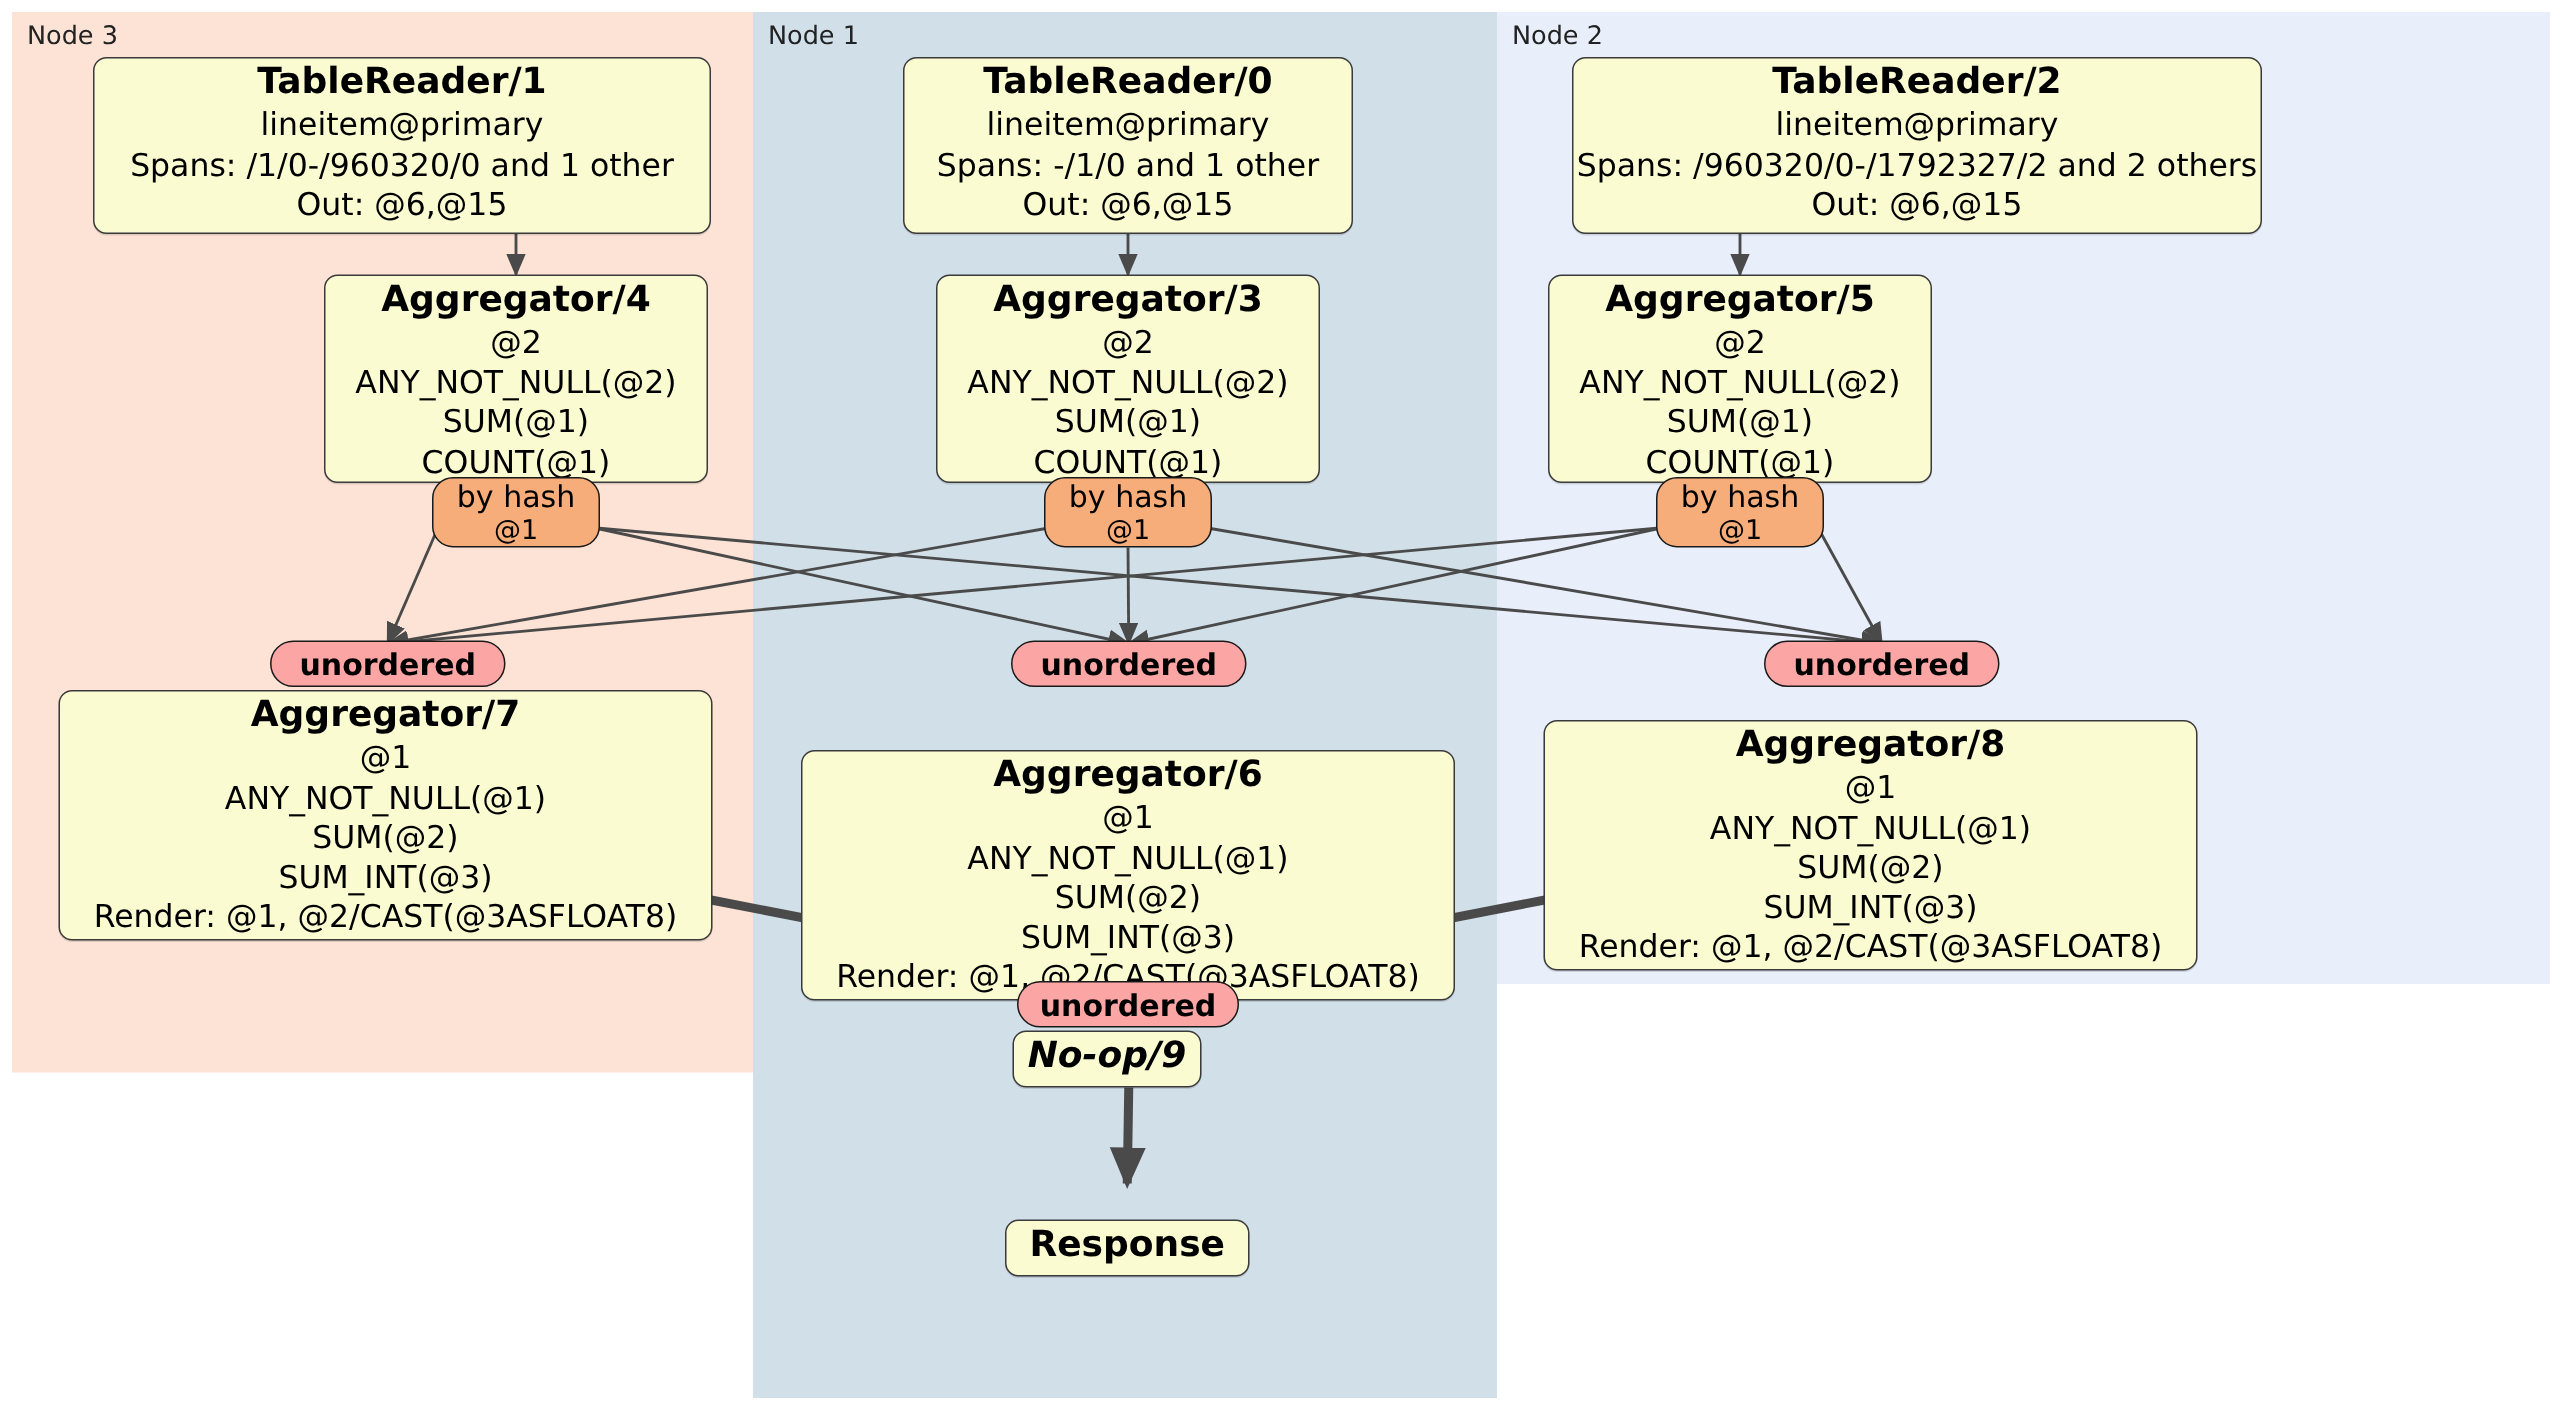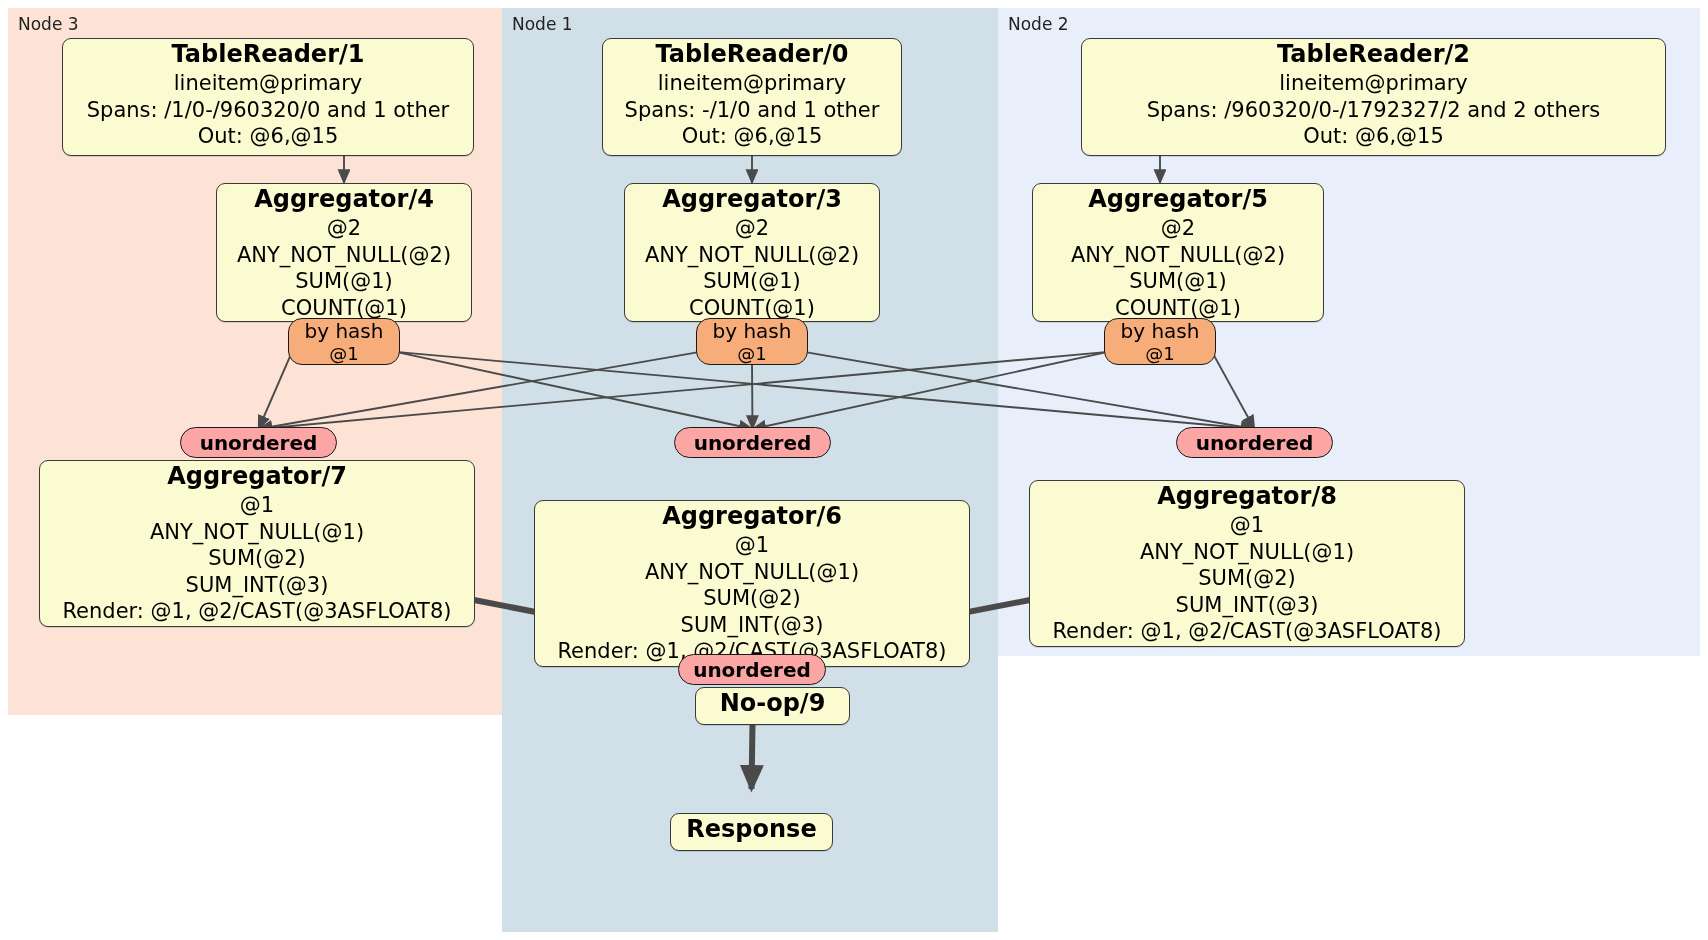--- a/index.html
+++ b/index.html
@@ -94,41 +94,41 @@
         <div class="ln">lineitem@primary</div>
         <div class="ln">Spans: /1/0-/960320/0 and 1 other</div>
         <div class="ln">Out: @6,@15</div>
       </div>
       <div class="box" style="left: 602px; top: 38px; width: 300px; height: 118px;">
         <div class="title">TableReader/0</div>
         <div class="ln">lineitem@primary</div>
         <div class="ln">Spans: -/1/0 and 1 other</div>
         <div class="ln">Out: @6,@15</div>
       </div>
-      <div class="box" style="left: 1081px; top: 38px; width: 585px; height: 118px;">
+      <div class="box" style="left: 1048px; top: 38px; width: 460px; height: 118px;">
         <div class="title">TableReader/2</div>
         <div class="ln">lineitem@primary</div>
         <div class="ln">Spans: /960320/0-/1792327/2 and 2 others</div>
         <div class="ln">Out: @6,@15</div>
       </div>
       <div class="box" style="left: 216px; top: 183px; width: 256px; height: 139px;">
         <div class="title">Aggregator/4</div>
         <div class="ln">@2</div>
         <div class="ln">ANY_NOT_NULL(@2)</div>
         <div class="ln">SUM(@1)</div>
         <div class="ln">COUNT(@1)</div>
       </div>
       <div class="box" style="left: 624px; top: 183px; width: 256px; height: 139px;">
         <div class="title">Aggregator/3</div>
         <div class="ln">@2</div>
         <div class="ln">ANY_NOT_NULL(@2)</div>
         <div class="ln">SUM(@1)</div>
         <div class="ln">COUNT(@1)</div>
       </div>
-      <div class="box" style="left: 1032px; top: 183px; width: 292px; height: 139px;">
+      <div class="box" style="left: 1032px; top: 183px; width: 256px; height: 139px;">
         <div class="title">Aggregator/5</div>
         <div class="ln">@2</div>
         <div class="ln">ANY_NOT_NULL(@2)</div>
         <div class="ln">SUM(@1)</div>
         <div class="ln">COUNT(@1)</div>
       </div>
       <div class="box" style="left: 39px; top: 460px; width: 436px; height: 167px;">
         <div class="title">Aggregator/7</div>
         <div class="ln">@1</div>
         <div class="ln">ANY_NOT_NULL(@1)</div>
@@ -145,21 +145,21 @@
         <div class="ln">Render: @1, @2/CAST(@3ASFLOAT8)</div>
       </div>
       <div class="box" style="left: 1029px; top: 460px; width: 436px; height: 167px; margin-top: 20px;">
         <div class="title">Aggregator/8</div>
         <div class="ln">@1</div>
         <div class="ln">ANY_NOT_NULL(@1)</div>
         <div class="ln">SUM(@2)</div>
         <div class="ln">SUM_INT(@3)</div>
         <div class="ln">Render: @1, @2/CAST(@3ASFLOAT8)</div>
       </div>
-      <div class="box" style="left: 695px; top: 687px; width: 155px; height: 38px;">
+      <div class="box" style="left: 675px; top: 687px; width: 126px; height: 38px; font-style: italic;">
         <div class="title">No-op/9</div>
       </div>
       <div class="box" style="left: 670px; top: 813px; width: 163px; height: 38px;">
         <div class="title">Response</div>
       </div>
     </div>
 
   <div id="badges">
       <div class="badge hash" style="left: 288px; top: 318px; width: 112px; height: 47px;">
         <div class="t">by hash</div>

